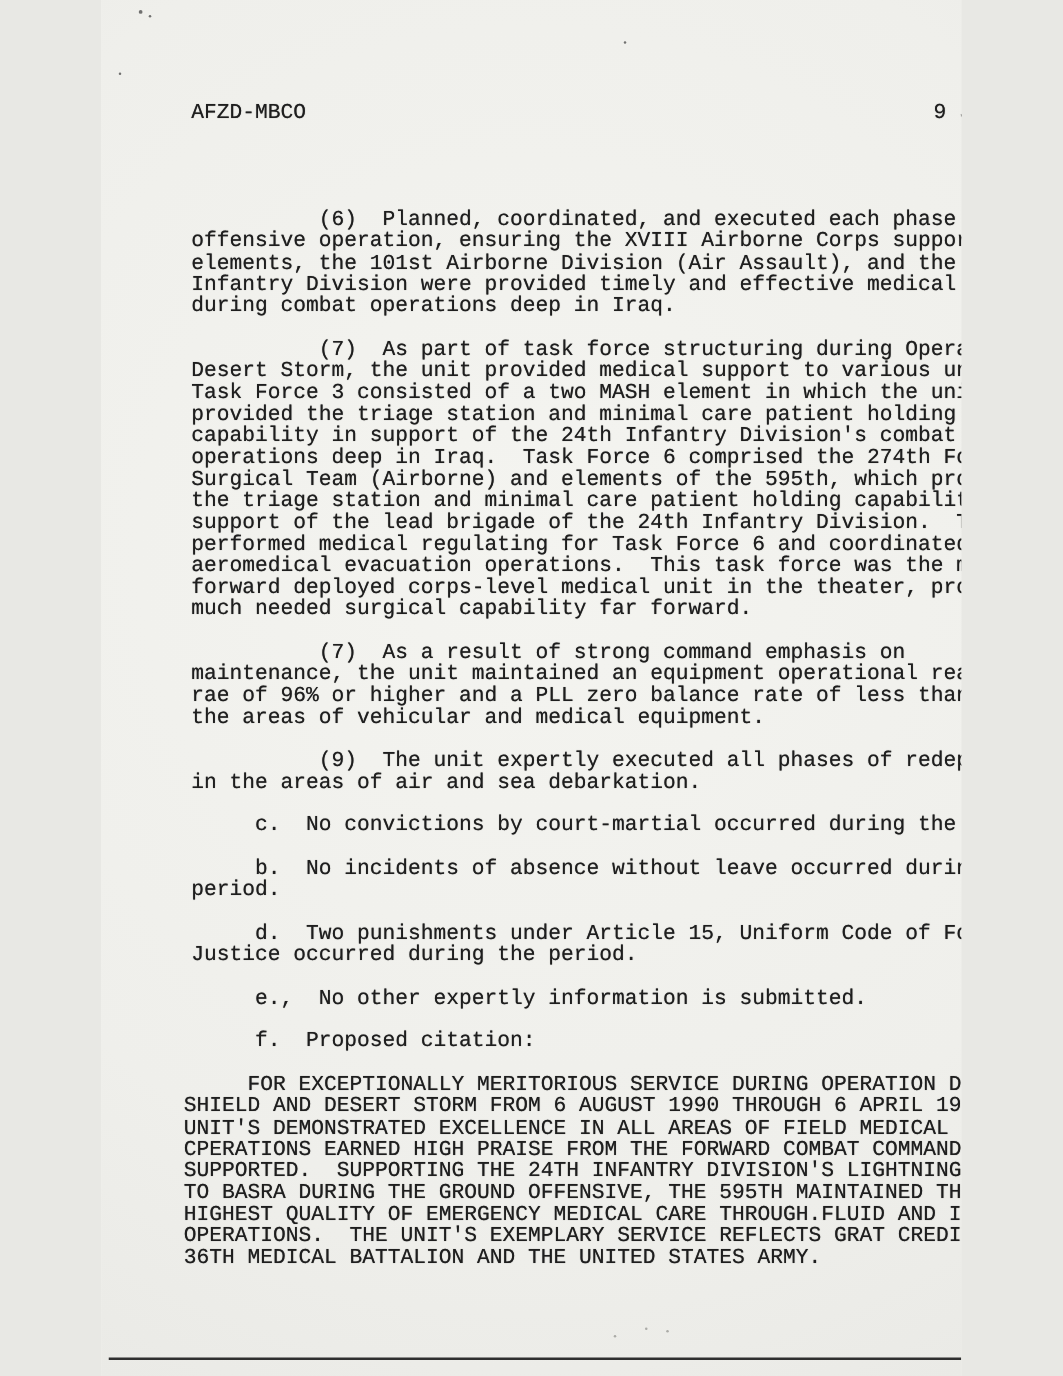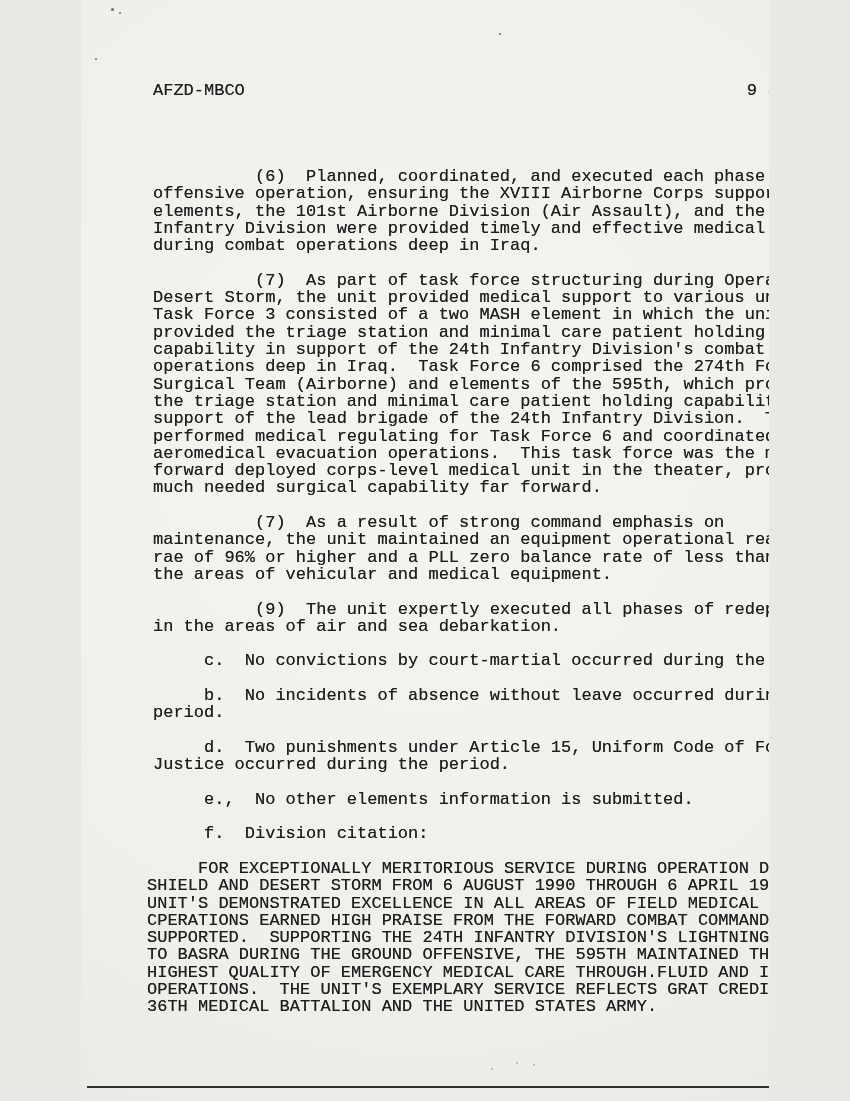--- a/index.html
+++ b/index.html
@@ -106,22 +106,22 @@
 maintenance, the unit maintained an equipment operational readiness
 rae of 96% or higher and a PLL zero balance rate of less than 2% in
 the areas of vehicular and medical equipment.</p>
     <p class="para">          (9)  The unit expertly executed all phases of redeployment
 in the areas of air and sea debarkation.</p>
     <p class="para">     c.  No convictions by court-martial occurred during the period.</p>
     <p class="para">     b.  No incidents of absence without leave occurred during the
 period.</p>
     <p class="para">     d.  Two punishments under Article 15, Uniform Code of Forward
 Justice occurred during the period.</p>
-    <p class="para">     e.,  No other elements information is submitted.</p>
-    <p class="para">     f.  Division citation:</p>
+    <p class="para">     e.,  No other expertly information is submitted.</p>
+    <p class="para">     f.  Proposed citation:</p>
     <p class="para citation">     FOR EXCEPTIONALLY MERITORIOUS SERVICE DURING OPERATION DESERT
 SHIELD AND DESERT STORM FROM 6 AUGUST 1990 THROUGH 6 APRIL 1991.  THE
 UNIT'S DEMONSTRATED EXCELLENCE IN ALL AREAS OF FIELD MEDICAL
 CPERATIONS EARNED HIGH PRAISE FROM THE FORWARD COMBAT COMMANDERS
 SUPPORTED.  SUPPORTING THE 24TH INFANTRY DIVISION'S LIGHTNING DRIVE
 TO BASRA DURING THE GROUND OFFENSIVE, THE 595TH MAINTAINED THE
 HIGHEST QUALITY OF EMERGENCY MEDICAL CARE THROUGH.FLUID AND INTENSE
 OPERATIONS.  THE UNIT'S EXEMPLARY SERVICE REFLECTS GRAT CREDIT ON THE
 36TH MEDICAL BATTALION AND THE UNITED STATES ARMY.</p>
   </main>

